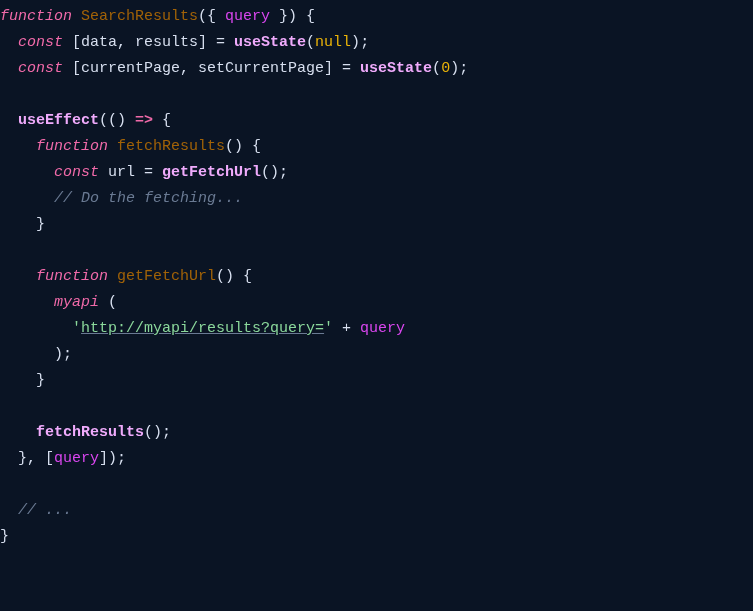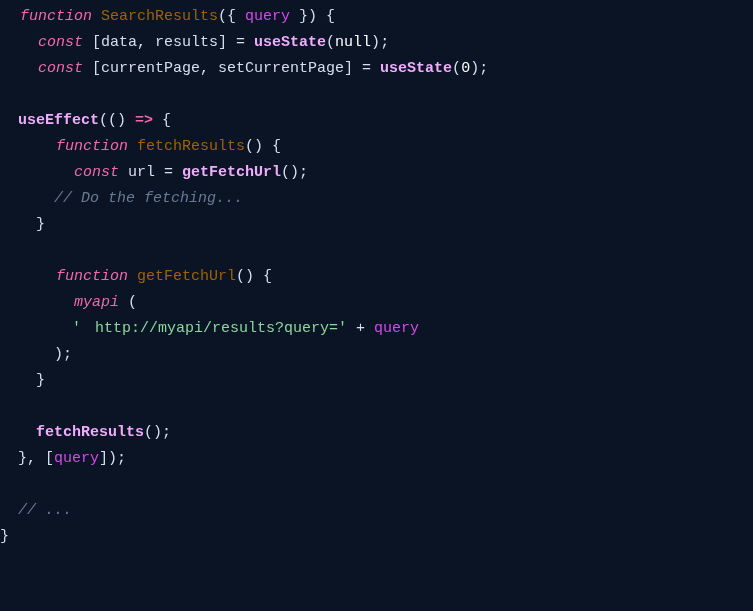--- a/index.html
+++ b/index.html
@@ -11,29 +11,29 @@
       color: #d7dfef;
       padding: 4px 0;
       width: 753px;
       height: 611px;
       overflow: hidden;
     }
     pre {
       white-space: pre;
       font-family: inherit;
     }
-    .k { color: #f06aa9; font-style: italic; margin-left: 20px; } 
+    .k { color: #f06aa9; font-style: italic; } 
     .fn { color: #a16207; } 
     .call { color: #f0abfc; font-weight: 700; } 
     .p { color: #d7dfef; } 
     .pr { color: #d946ef; } 
     .s { color: #8bd89b; } 
-    .n { color: #ffffff; text-align: center; } 
+    .n { color: #eab308; text-align: center; } 
     .c { color: #6a7a93; font-style: italic; } 
-    .url { color: #8bd89b; text-decoration-color: #6a7a93; margin-left: 14px; }
+    .url { color: #8bd89b; text-decoration: underline; text-decoration-color: #6a7a93; }
     .arrow { color: #f06aa9; font-weight: 600; }
   </style>
 </head>
 <body>
 
 <pre><span class="k">function</span> <span class="fn">SearchResults</span><span class="p">({ </span><span class="pr">query</span><span class="p"> }) {</span>
 <span>  </span><span class="k">const</span><span class="p"> [data, results] = </span><span class="call">useState</span><span class="p">(</span><span class="n">null</span><span class="p">)</span><span class="p">;</span>
 <span>  </span><span class="k">const</span><span class="p"> [currentPage, setCurrentPage] = </span><span class="call">useState</span><span class="p">(</span><span class="n">0</span><span class="p">)</span><span class="p">;</span>
 
 <span>  </span><span class="call">useEffect</span><span class="p">(() </span><span class="arrow">=&gt;</span><span class="p"> {</span>

